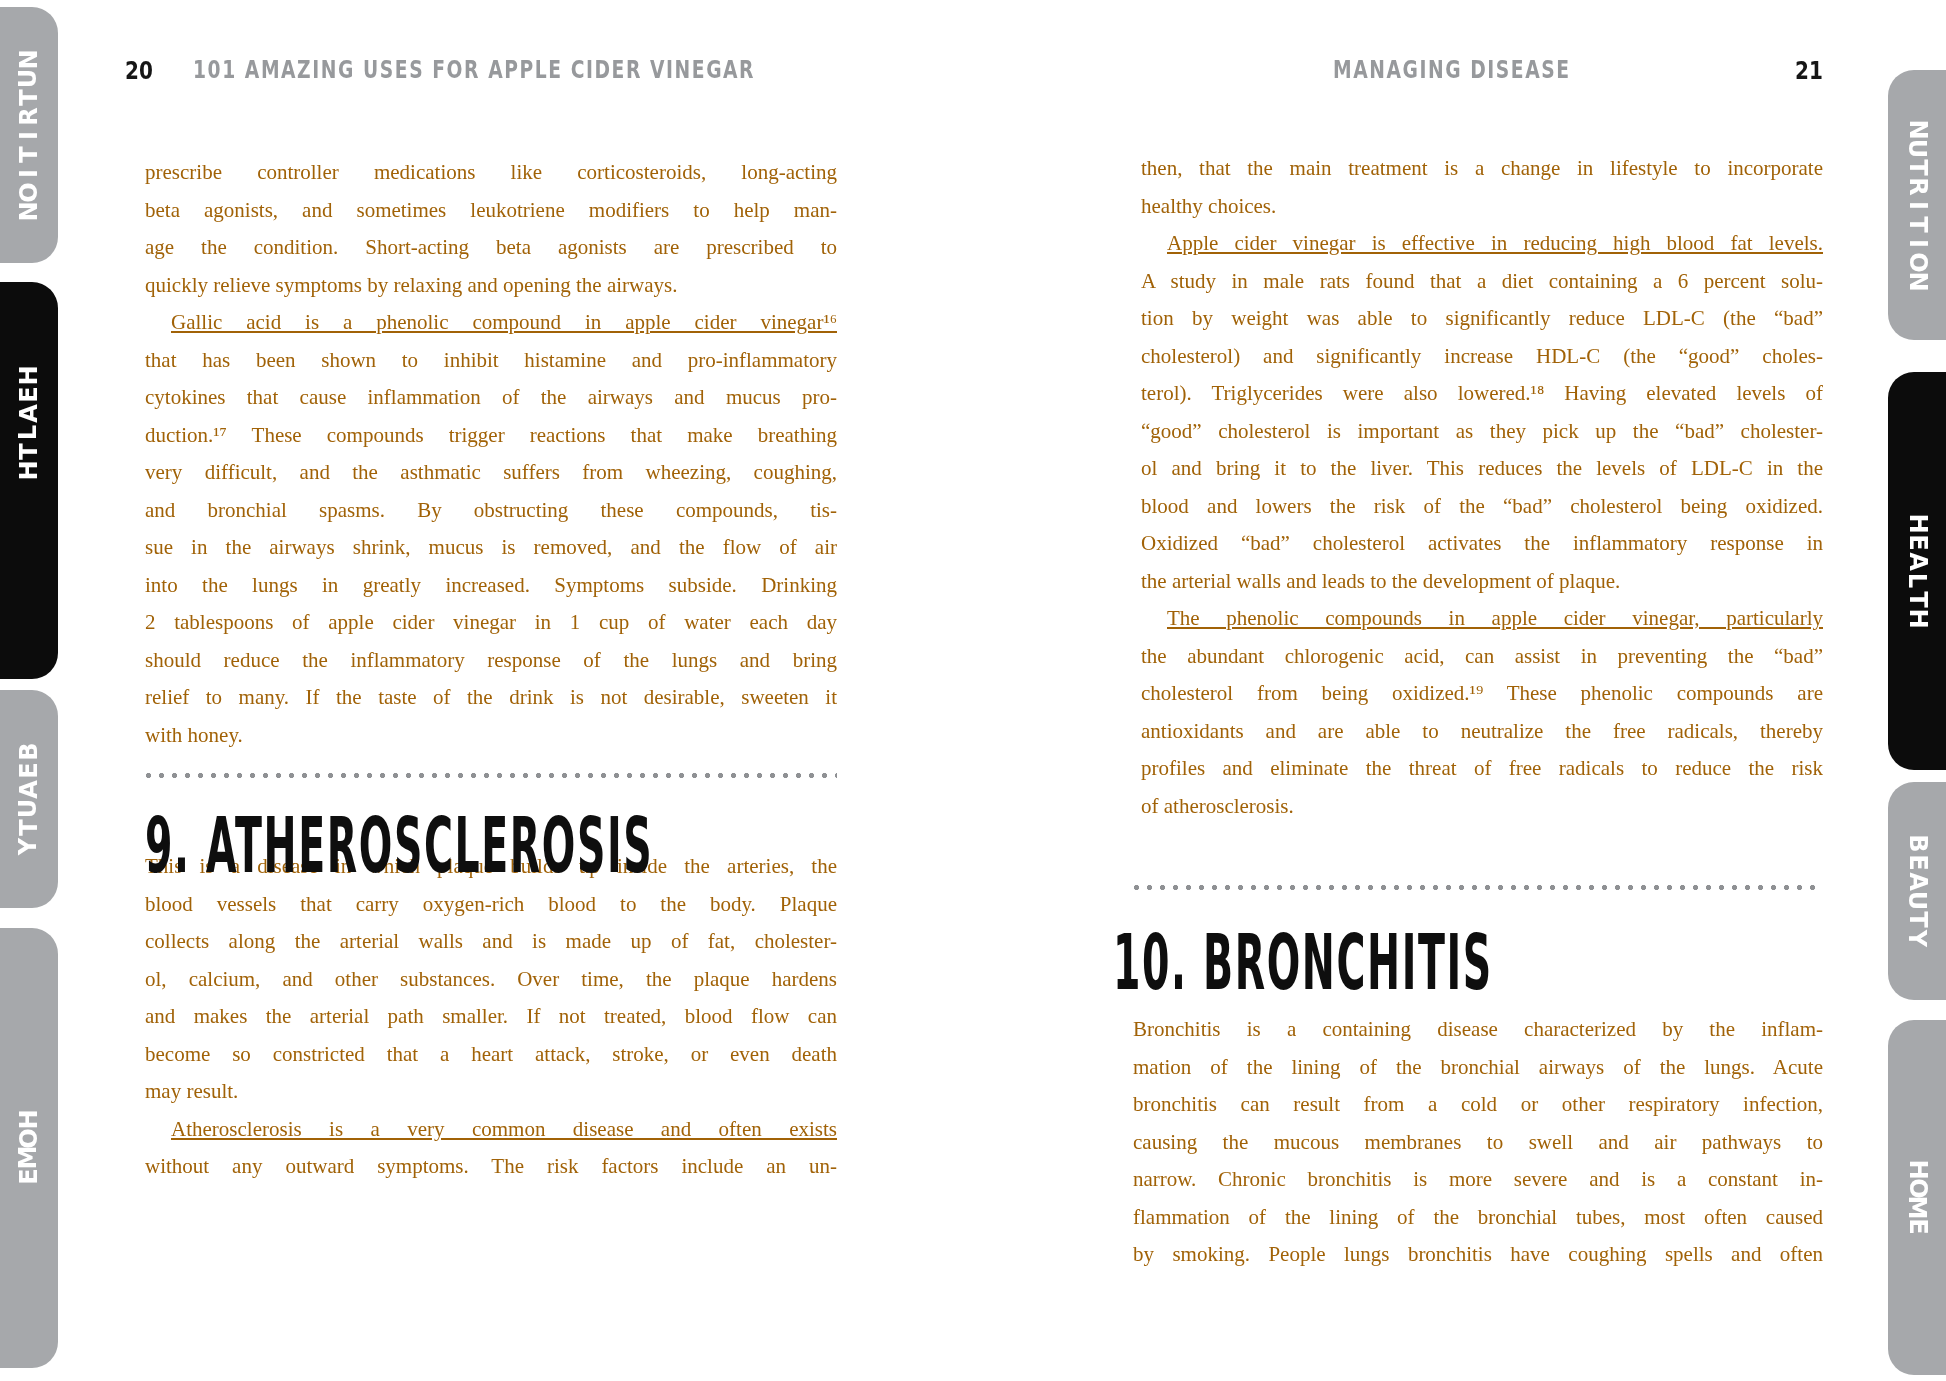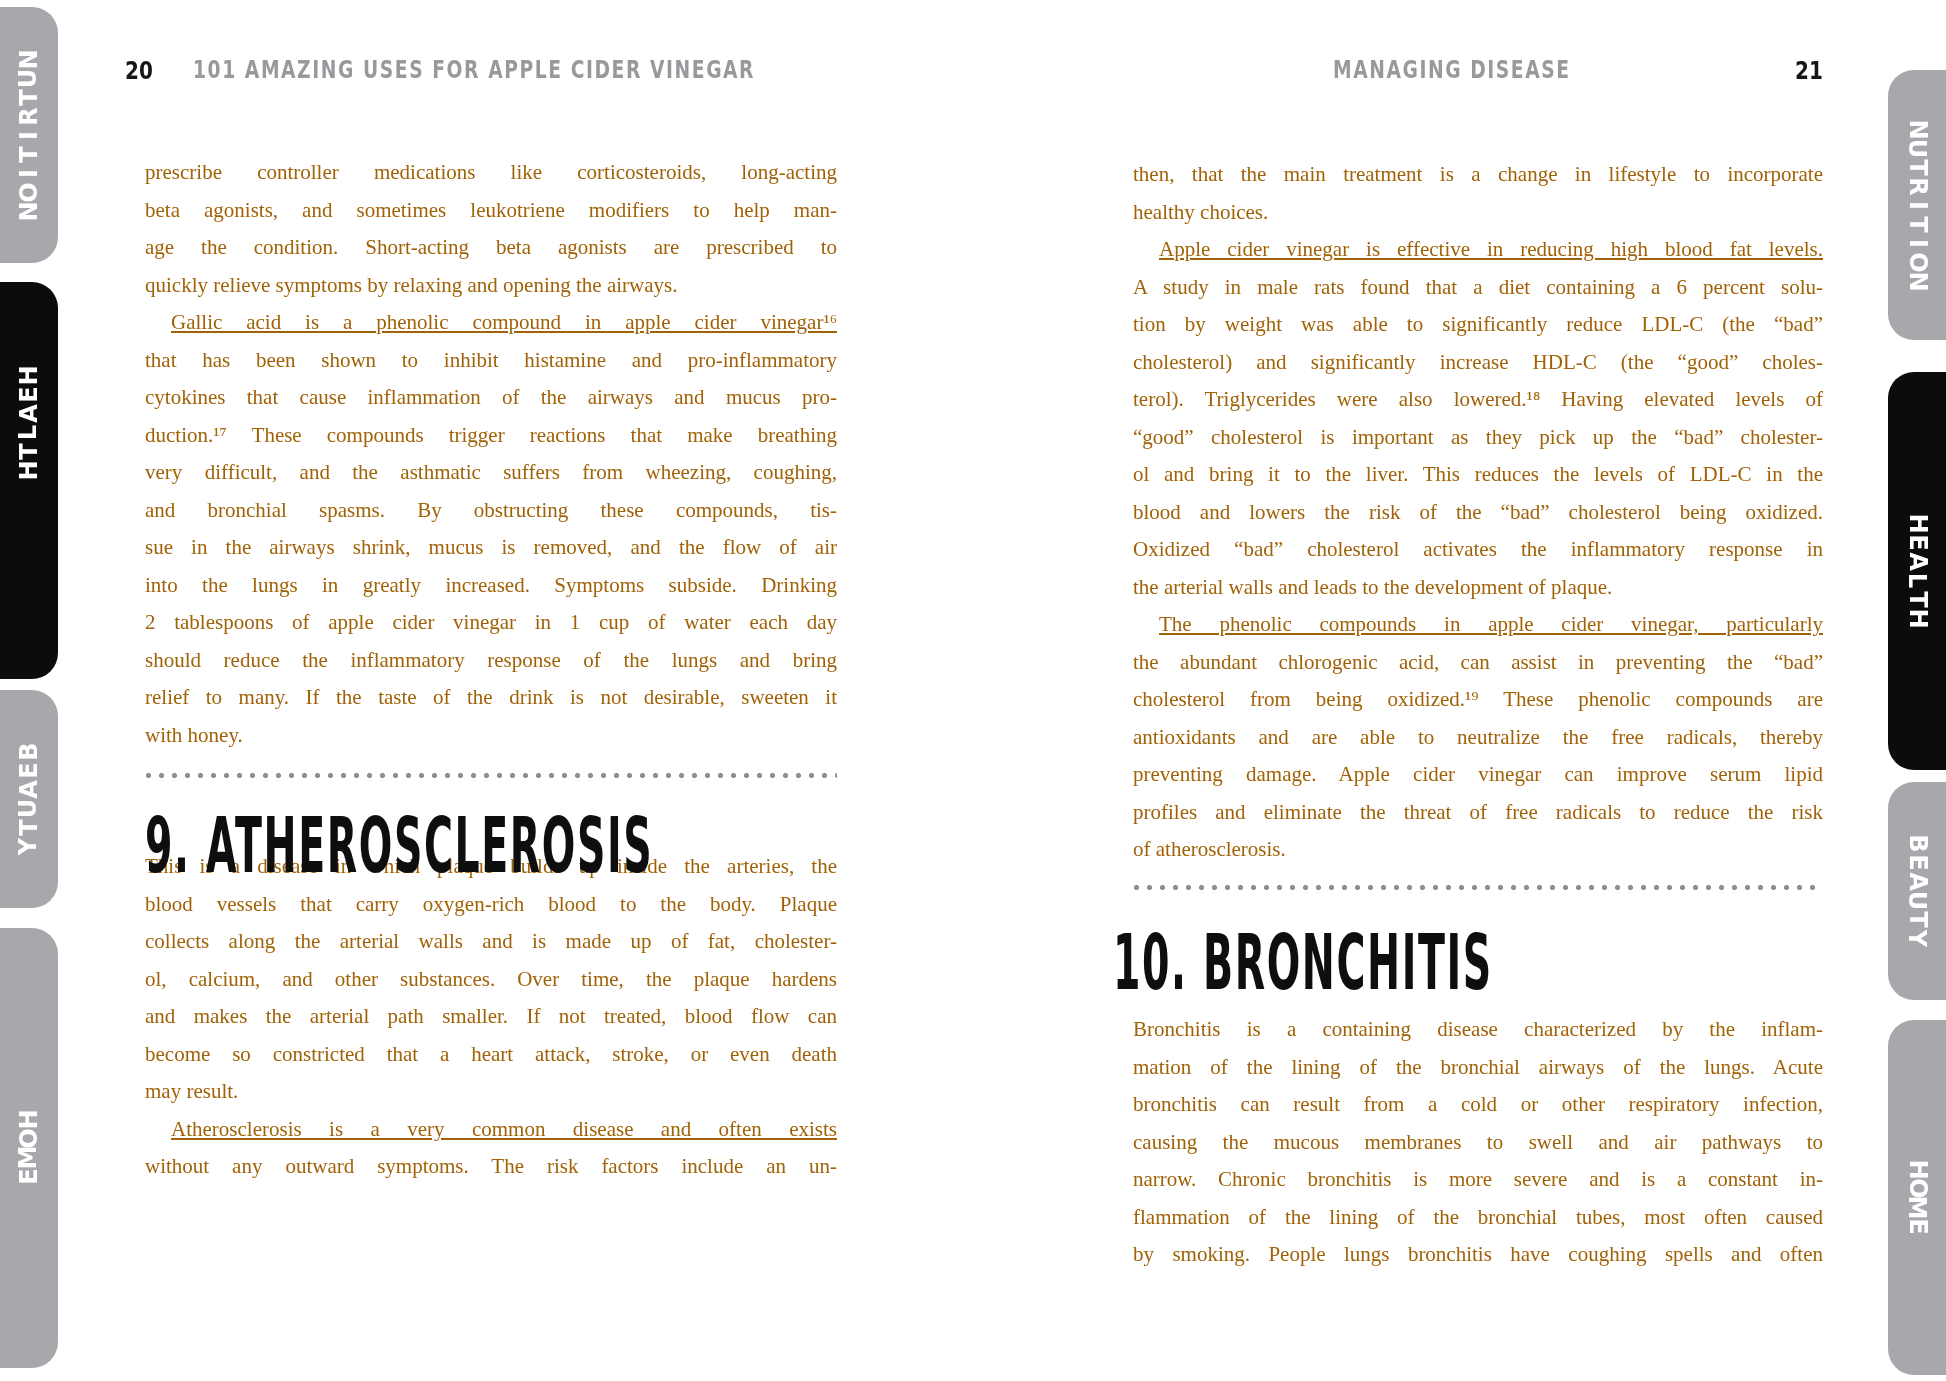--- a/index.html
+++ b/index.html
@@ -179,38 +179,37 @@
       <div class="tline">and makes the arterial path smaller. If not treated, blood flow can</div>
       <div class="tline">become so constricted that a heart attack, stroke, or even death</div>
       <div class="tline end">may result.</div>
       <div class="tline ind">Atherosclerosis is a very common disease and often exists</div>
       <div class="tline">without any outward symptoms. The risk factors include an un-</div>
     </div>
 </div>
 <div class="sechead sh-left" style="left:145px;top:808px;">9. ATHEROSCLEROSIS</div>
 
 <div class="col col-right" style="top:0;height:1381px;">
-  <div class="textblock" style="top:156px;">
+  <div class="textblock" style="top:150px;margin-left:8px;">
       <div class="tline">then, that the main treatment is a change in lifestyle to incorporate</div>
       <div class="tline end">healthy choices.</div>
       <div class="tline ind">Apple cider vinegar is effective in reducing high blood fat levels.</div>
       <div class="tline">A study in male rats found that a diet containing a 6 percent solu-</div>
       <div class="tline">tion by weight was able to significantly reduce LDL-C (the “bad”</div>
       <div class="tline">cholesterol) and significantly increase HDL-C (the “good” choles-</div>
       <div class="tline">terol). Triglycerides were also lowered.¹⁸ Having elevated levels of</div>
       <div class="tline">“good” cholesterol is important as they pick up the “bad” cholester-</div>
       <div class="tline">ol and bring it to the liver. This reduces the levels of LDL-C in the</div>
       <div class="tline">blood and lowers the risk of the “bad” cholesterol being oxidized.</div>
       <div class="tline">Oxidized “bad” cholesterol activates the inflammatory response in</div>
       <div class="tline end">the arterial walls and leads to the development of plaque.</div>
       <div class="tline ind">The phenolic compounds in apple cider vinegar, particularly</div>
       <div class="tline">the abundant chlorogenic acid, can assist in preventing the “bad”</div>
       <div class="tline">cholesterol from being oxidized.¹⁹ These phenolic compounds are</div>
       <div class="tline">antioxidants and are able to neutralize the free radicals, thereby</div>
-      <div class="tline">preventing damage. Apple cider vinegar can improve serum lipid</div>
       <div class="tline">profiles and eliminate the threat of free radicals to reduce the risk</div>
       <div class="tline end">of atherosclerosis.</div>
     </div>
   <div class="dots dots-right" style="top:884px;"></div>
   <div class="textblock" style="top:1011px;">
       <div class="tline">Bronchitis is a containing disease characterized by the inflam-</div>
       <div class="tline">mation of the lining of the bronchial airways of the lungs. Acute</div>
       <div class="tline">bronchitis can result from a cold or other respiratory infection,</div>
       <div class="tline">causing the mucous membranes to swell and air pathways to</div>
       <div class="tline">narrow. Chronic bronchitis is more severe and is a constant in-</div>

